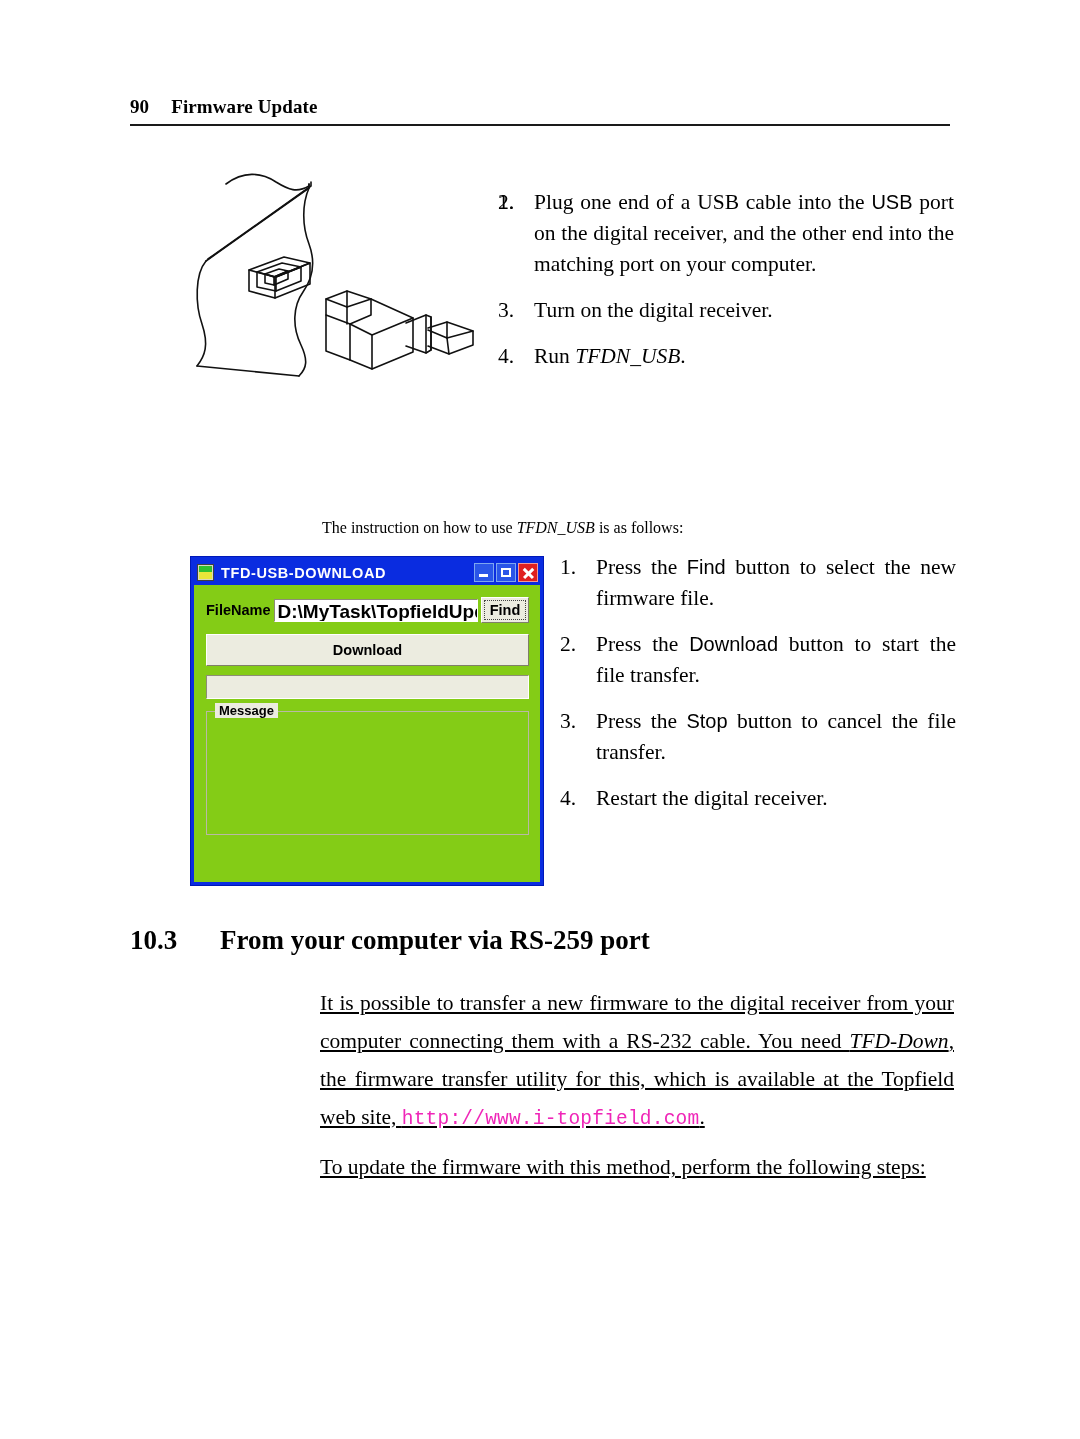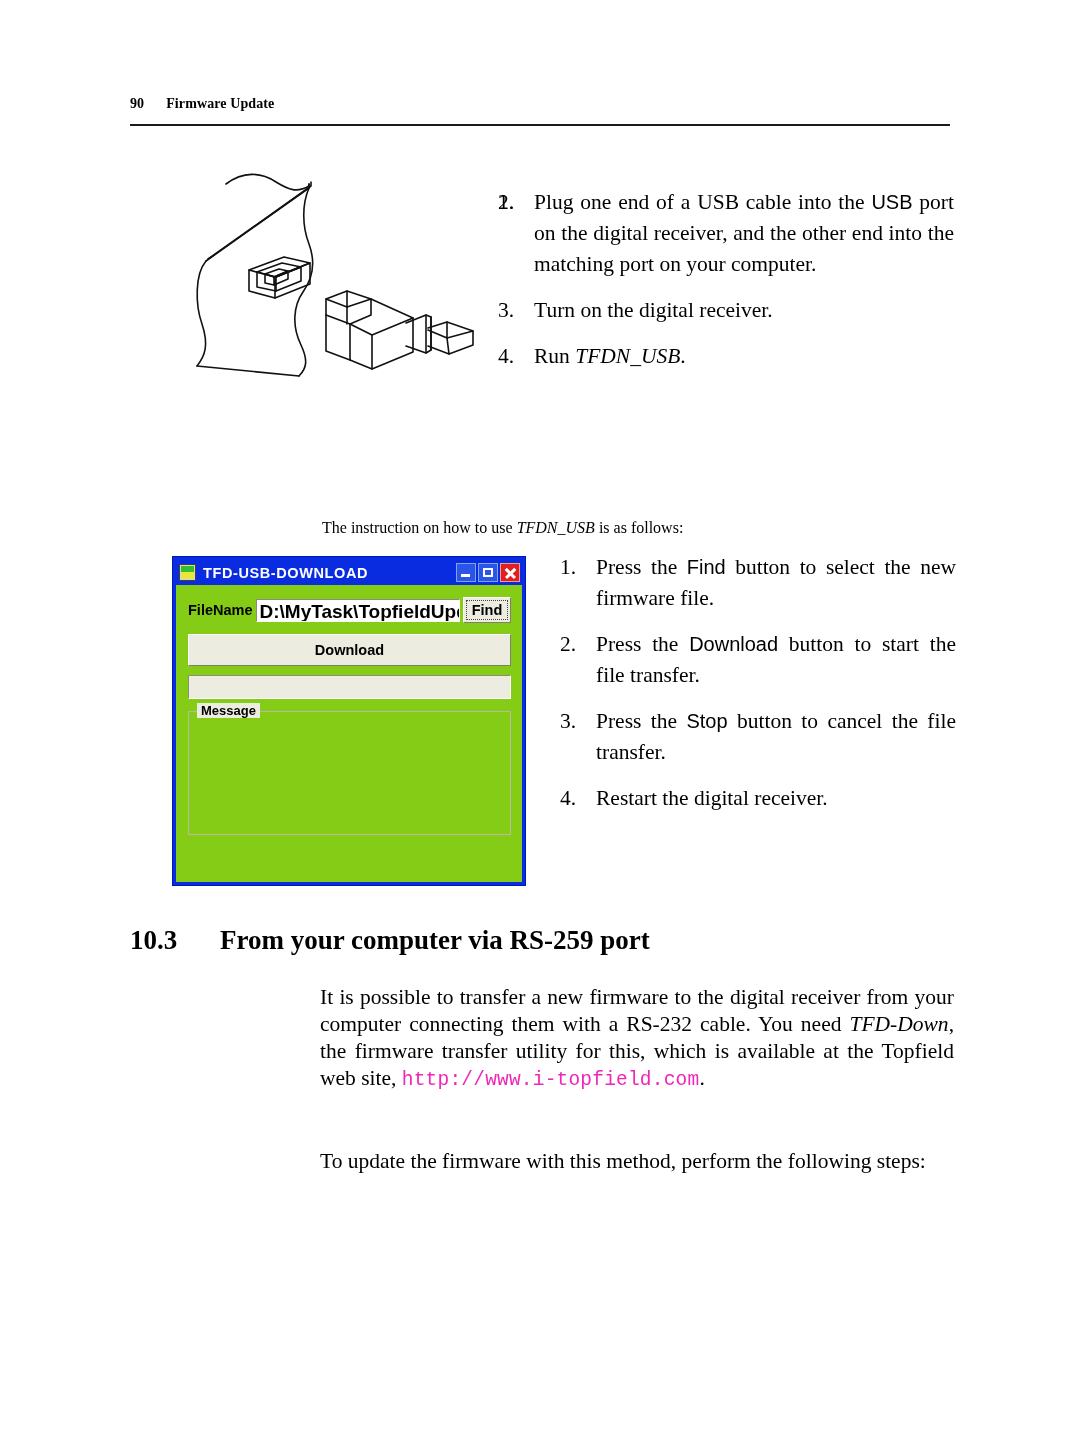--- a/index.html
+++ b/index.html
@@ -17,21 +17,21 @@
   }
 
   
   .page-header {
     position: absolute;
     left: 130px;
     top: 96px;
     width: 820px;
     font-family: "Liberation Serif", serif;
     font-weight: bold;
-    font-size: 14px;
+    font-size: 19px;
     letter-spacing: .1px;
   }
   .page-header .pg-num { margin-right: 22px; }
   .header-rule {
     position: absolute;
     left: 130px;
     top: 124px;
     width: 820px;
     height: 2px;
     background: #1a1a1a;
@@ -76,22 +76,23 @@
   ol.steps > li > .num {
     position: absolute;
     left: 0;
     top: 0;
     width: 26px;
     text-align: left;
   }
 
   .para {
     font-size: 21.5px;
-    line-height: 27px;
+    line-height: 38px;
     text-align: justify;
+    text-decoration: underline;
   }
 
   .lead-line {
     position: absolute;
     left: 322px;
     top: 512px;
     width: 632px;
     font-size: 16px;
     line-height: 31px;
   }
@@ -104,21 +105,21 @@
   .mono-url {
     font-family: "Liberation Mono", monospace;
     font-size: 19.5px;
     color: #ef26b8;
     letter-spacing: .2px;
   }
 
   
   .dialog {
     position: absolute;
-    left: 172px;
+    left: 190px;
     top: 556px;
     width: 354px;
     height: 330px;
     background: #0a2ce0;
     border: 1px solid #0018b8;
     box-sizing: border-box;
     padding: 3px;
   }
   .dlg-titlebar {
     height: 25px;

